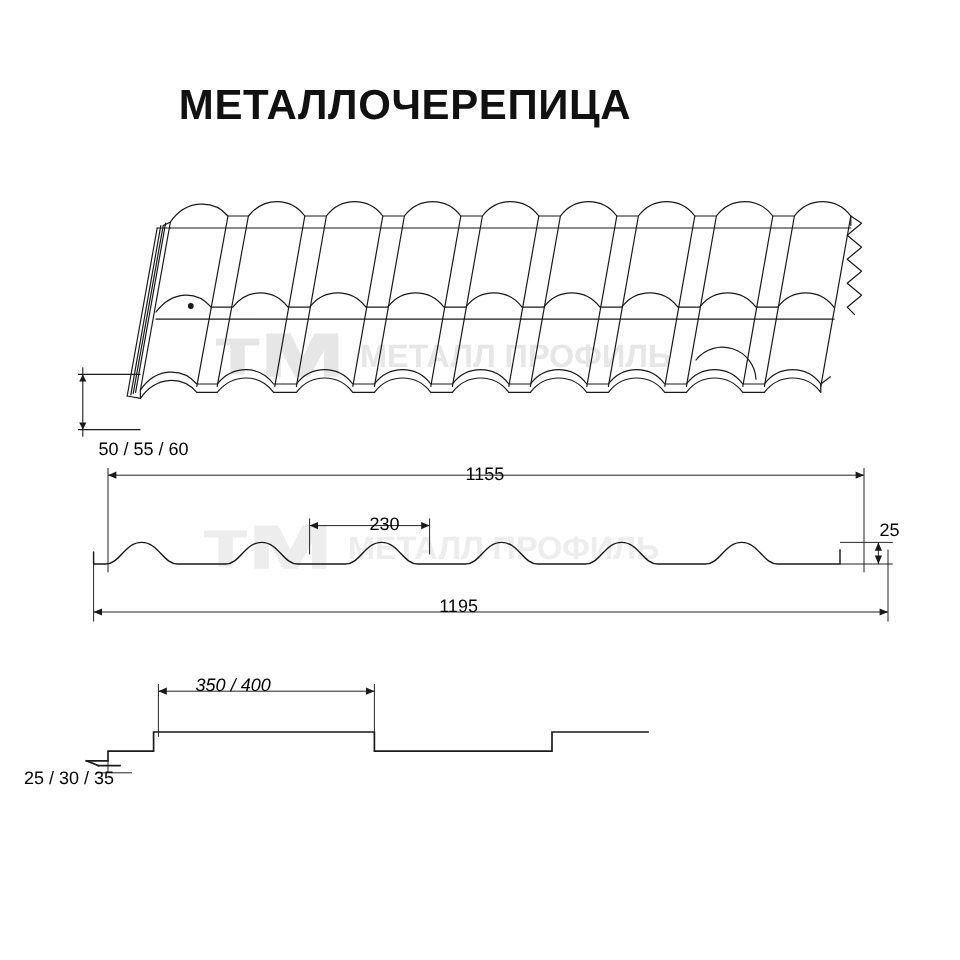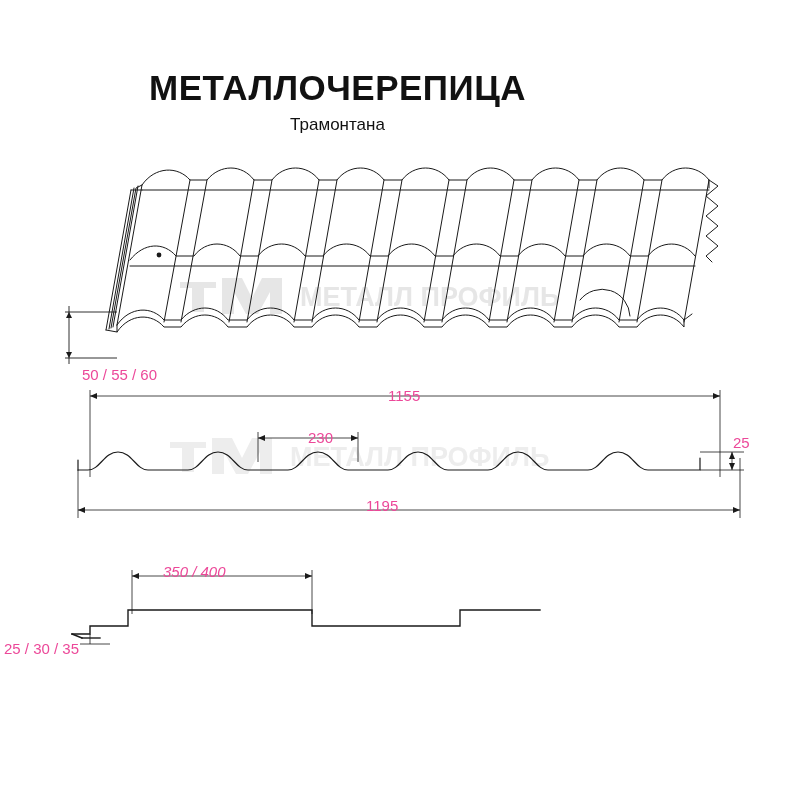--- a/index.html
+++ b/index.html
@@ -24,40 +24,39 @@
   .subtitle{
     position:absolute;
     left:0;right:0;top:115px;
     text-align:center;
     font-size:17px;
     color:#111;
   }
   .lbl{
     position:absolute;
     font-size:15px;
-    color:#ec4899;
+    color:#000000;
     white-space:nowrap;
   }
   .lbl-50{left:82px;top:366px;}
   .lbl-1155{left:388px;top:387px;}
   .lbl-230{left:308px;top:429px;}
   .lbl-25r{left:733px;top:434px;text-align:right;}
   .lbl-1195{left:366px;top:497px;}
   .lbl-350{left:163px;top:563px;font-style:italic;}
-  .lbl-25-30-35{left:4px;top:640px;}
+  .lbl-25-30-35{left:20px;top:640px;}
   svg{display:block;}
   .wm{position:absolute;pointer-events:none;}
 </style>
 </head>
 <body>
 
 <div class="sheet">
 
   <div class="title">МЕТАЛЛОЧЕРЕПИЦА</div>
-  <div class="subtitle">Трамонтана</div>
 
   <svg class="wm" style="left:170px;top:248px;" width="420" height="90" viewBox="0 0 420 90">
     <g fill="#e6e6e6">
       <path d="M10 34 L46 34 L46 40 L34 40 L34 64 L22 64 L22 40 L10 40 Z"></path>
       <path d="M52 30 L72 30 L82 50 L92 30 L112 30 L112 66 L100 66 L100 44 L88 66 L76 66 L64 44 L64 66 L52 66 Z"></path>
     </g>
     <text x="130" y="58" font-family="Liberation Sans, sans-serif" font-size="27" font-weight="bold" fill="#e6e6e6">МЕТАЛЛ ПРОФИЛЬ</text>
   </svg>
 
   <svg class="wm" style="left:160px;top:408px;" width="420" height="90" viewBox="0 0 420 90">

